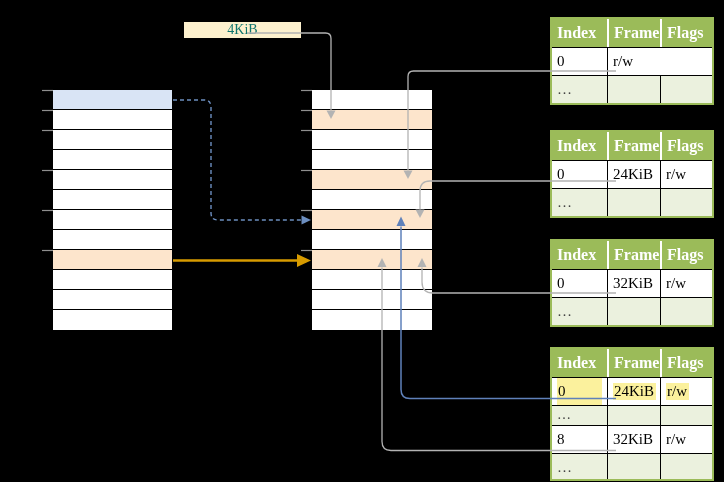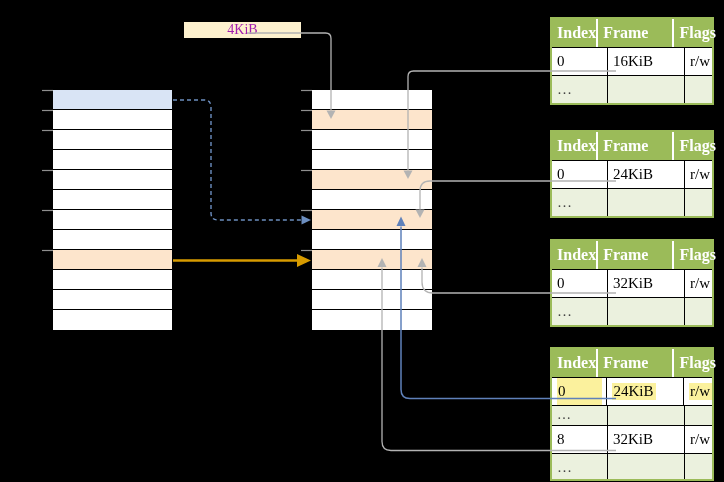--- a/index.html
+++ b/index.html
@@ -4,21 +4,21 @@
 <style>
   html,body{margin:0;padding:0;background:#000;}
   .canvas{
     position:relative;width:724px;height:482px;background:#000;overflow:hidden;
     font-family:"Liberation Serif", serif;
   }
   
   .label-box{
     position:absolute;left:183px;top:21px;width:119px;height:18px;
     background:var(--label-fill);border:1px solid #000;box-sizing:border-box;
-    text-align:center;font-size:14px;line-height:16px;color:#a21caf;
+    text-align:center;font-size:14px;line-height:16px;color:#0f766e;
   }
   
   .mem-table{
     position:absolute;top:89px;height:240px;background:#fff;
     border:1px solid #000;box-sizing:content-box;
   }
   .vm{left:52px;width:119px;}
   .pm{left:311px;width:120px;}
   .mem-row{height:20px;border-bottom:1px solid #000;box-sizing:border-box;background:#fff;}
   .mem-row:last-child{border-bottom:none;}
@@ -39,21 +39,21 @@
   .pt-row.green{background:var(--row-green);}
   .pt-row.short{height:20px;}
   .pt-row.tall{height:26px;}
   .pt-cell{
     box-sizing:border-box;padding-left:5px;color:#000;
     font-size:15px;line-height:26px;white-space:nowrap;
   }
   .short .pt-cell{line-height:18px;font-size:14px;}
   .c1{width:55px;}
   .c2{width:53px;border-left:1px solid #000;}
-  .c3{flex:1;border-left:1px solid #000;margin-left:24px;}
+  .c3{flex:1;border-left:1px solid #000;}
   .pt-hcell.c2,.pt-hcell.c3{border-left:2px solid #fff;}
   .hl{background:var(--highlight-yellow);padding:0 2px 1px 1px;}
   .hl.wide{display:inline-block;min-width:42px;}
   .dots{color:#444;}
   
   .overlay{position:absolute;left:0;top:0;pointer-events:none;}
 </style>
 </head>
 <body>
 
@@ -93,21 +93,20 @@
     </div>
 
   <div class="pt pt1">
     <div class="pt-header">
       <div class="pt-hcell c1">Index</div>
       <div class="pt-hcell c2">Frame</div>
       <div class="pt-hcell c3">Flags</div>
     </div>
     <div class="pt-row">
       <div class="pt-cell c1">0</div>
-      <div class="pt-cell c2">16KiB</div>
       <div class="pt-cell c3">r/w</div>
     </div>
     <div class="pt-row green">
       <div class="pt-cell c1 dots">…</div>
       <div class="pt-cell c2"></div>
       <div class="pt-cell c3"></div>
     </div>
   </div>
 
   <div class="pt pt2">

